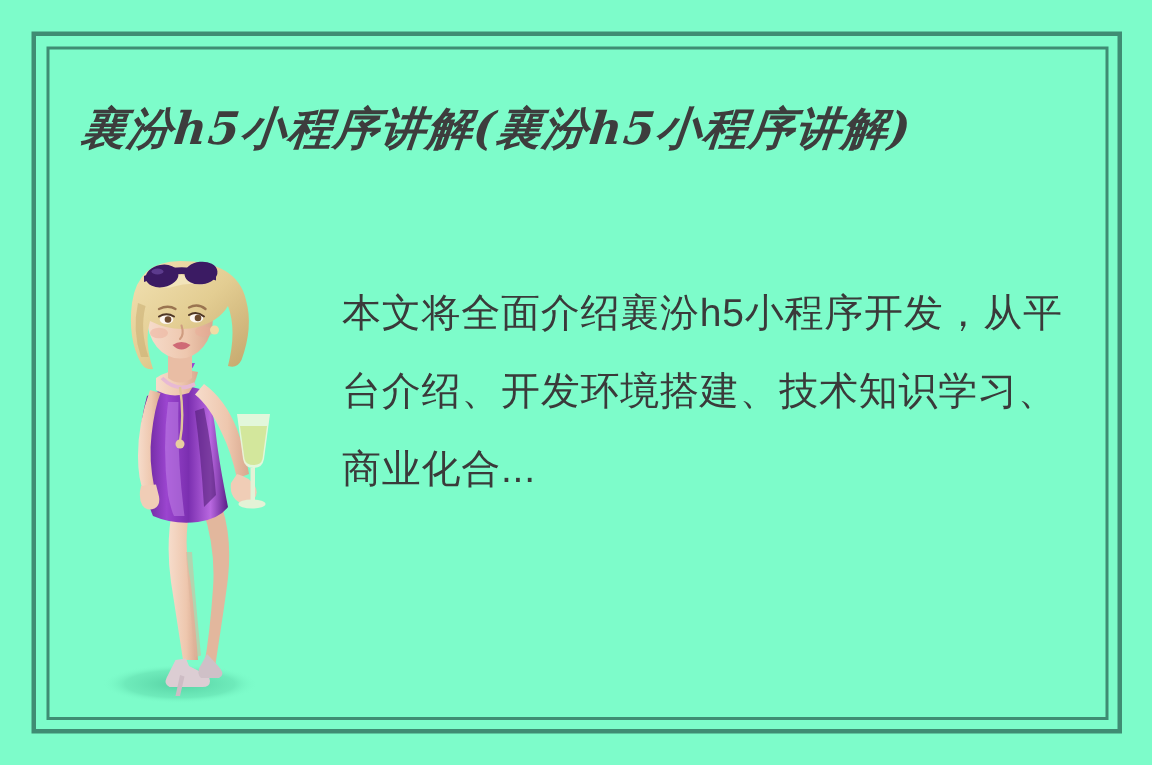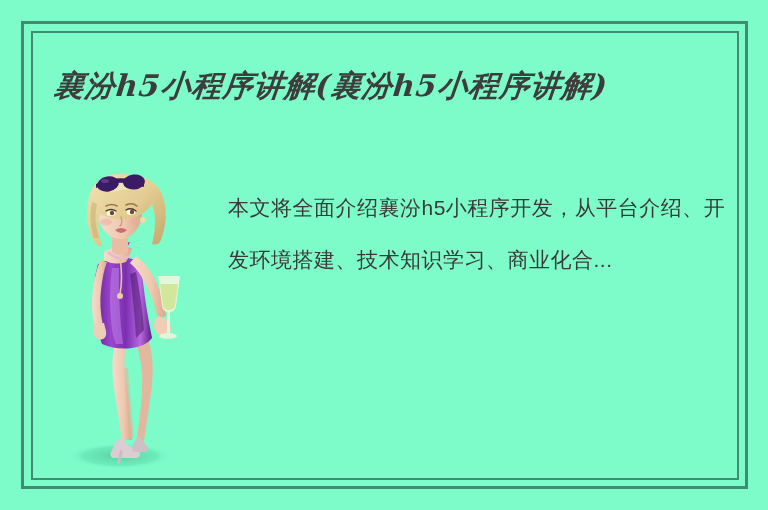--- a/index.html
+++ b/index.html
@@ -52,21 +52,21 @@
     white-space: nowrap;
     transform: skewX(-6deg);
   }
 
   
   .summary {
     position: absolute;
     left: 228px;
     top: 182px;
     width: 498px;
-    font-size: 21px;
+    font-size: 26px;
     line-height: 52px;
     color: #3a3a3a;
     letter-spacing: 0.5px;
     text-align: left;
   }
 
   
   .illustration {
     position: absolute;
     left: 58px;

